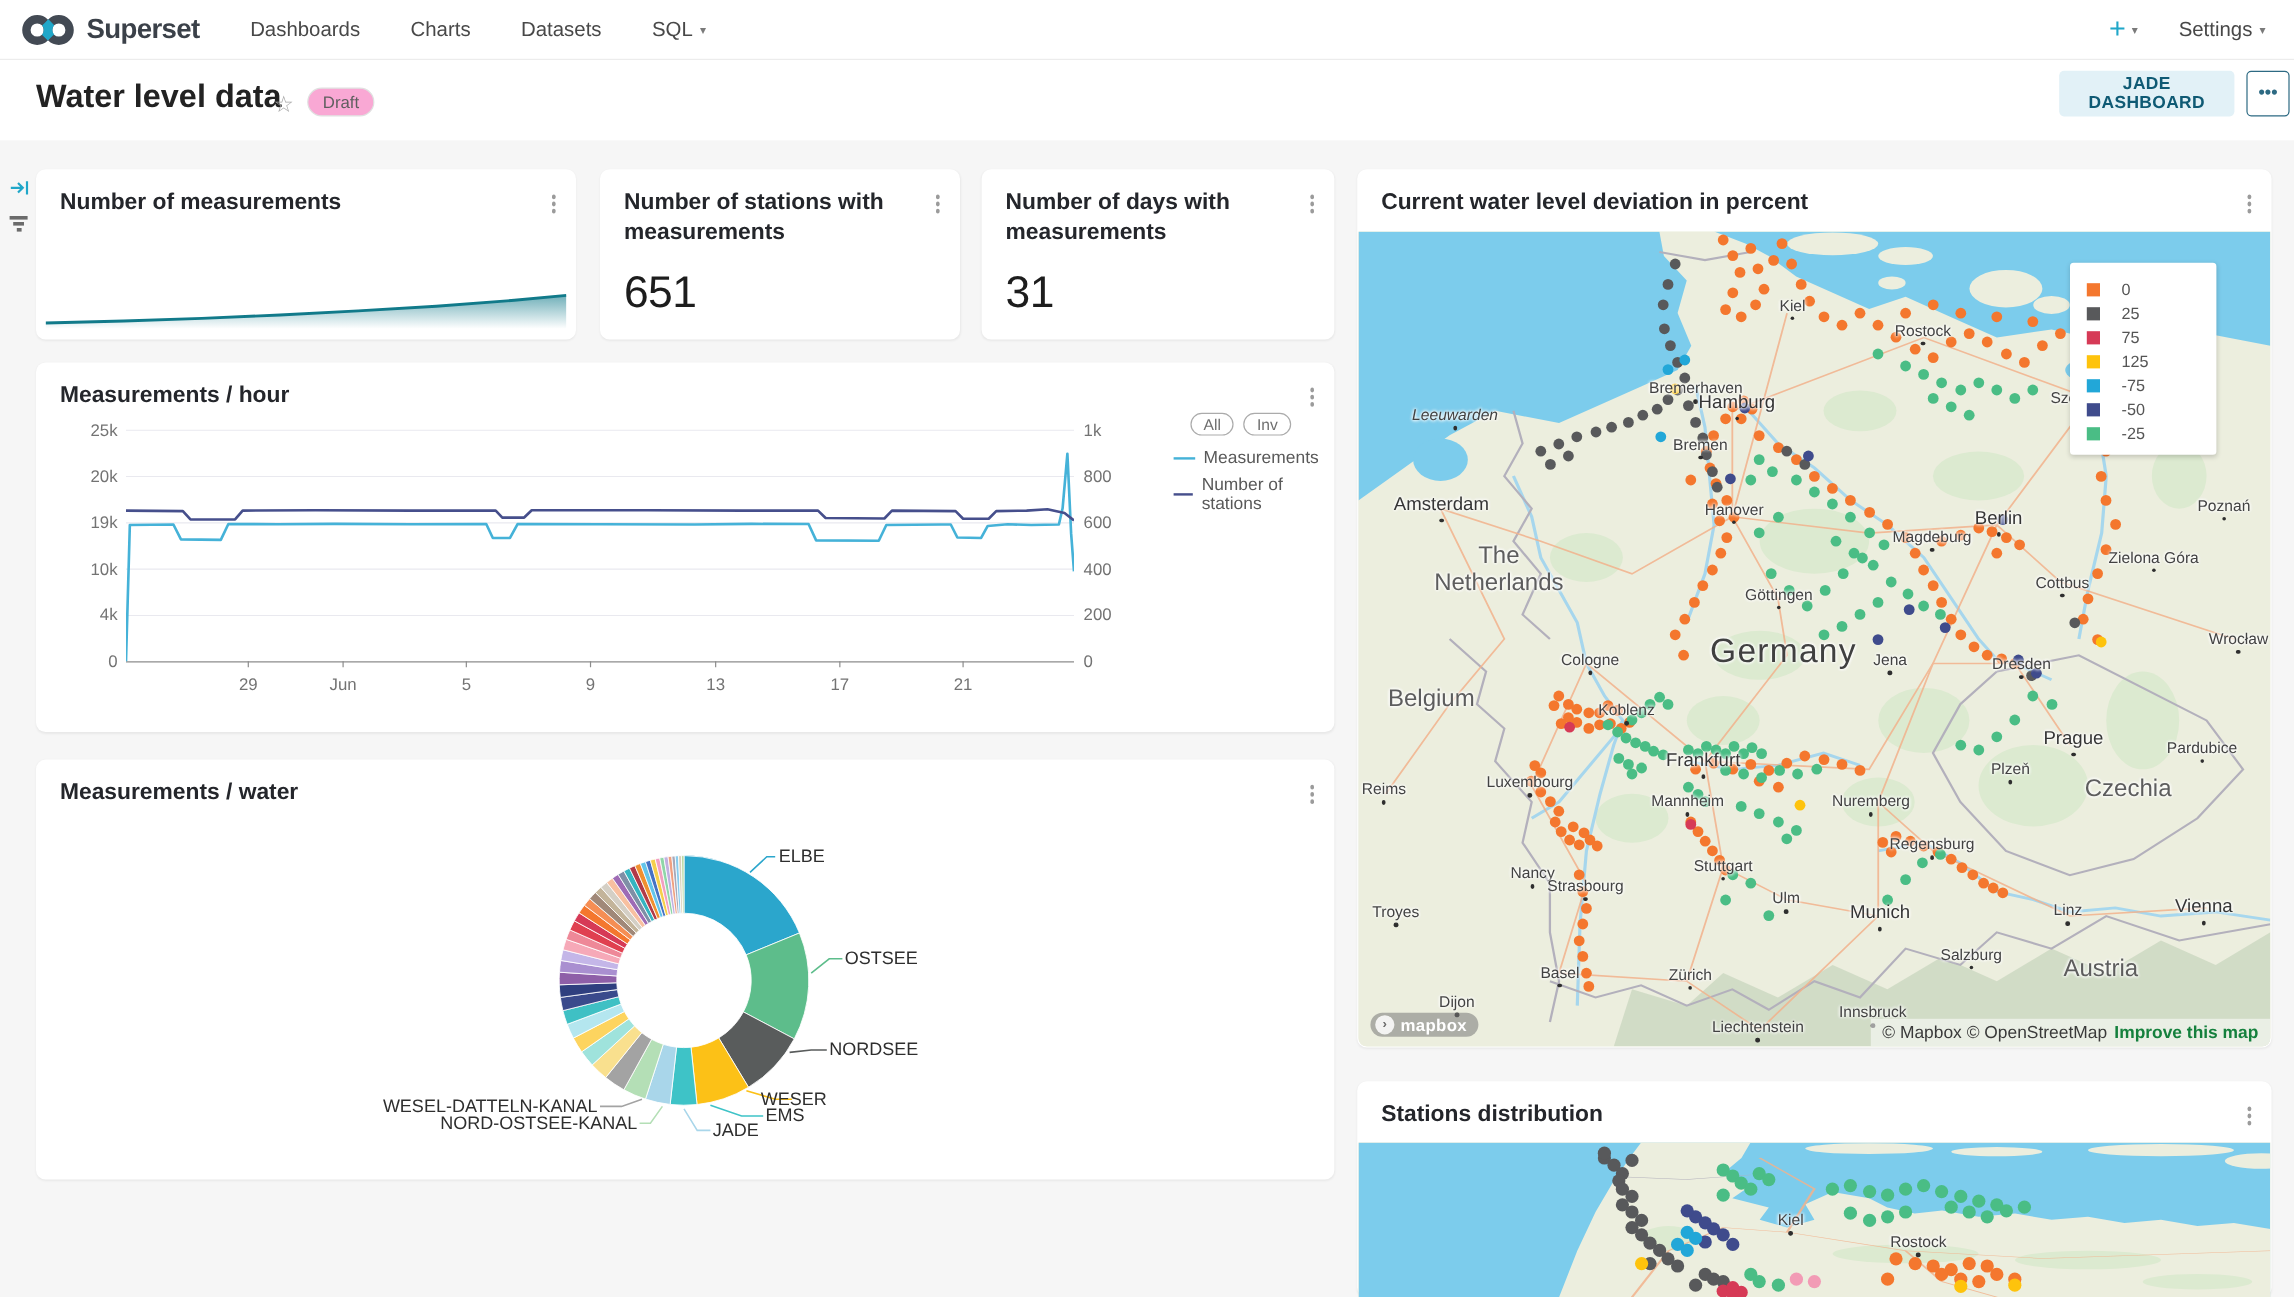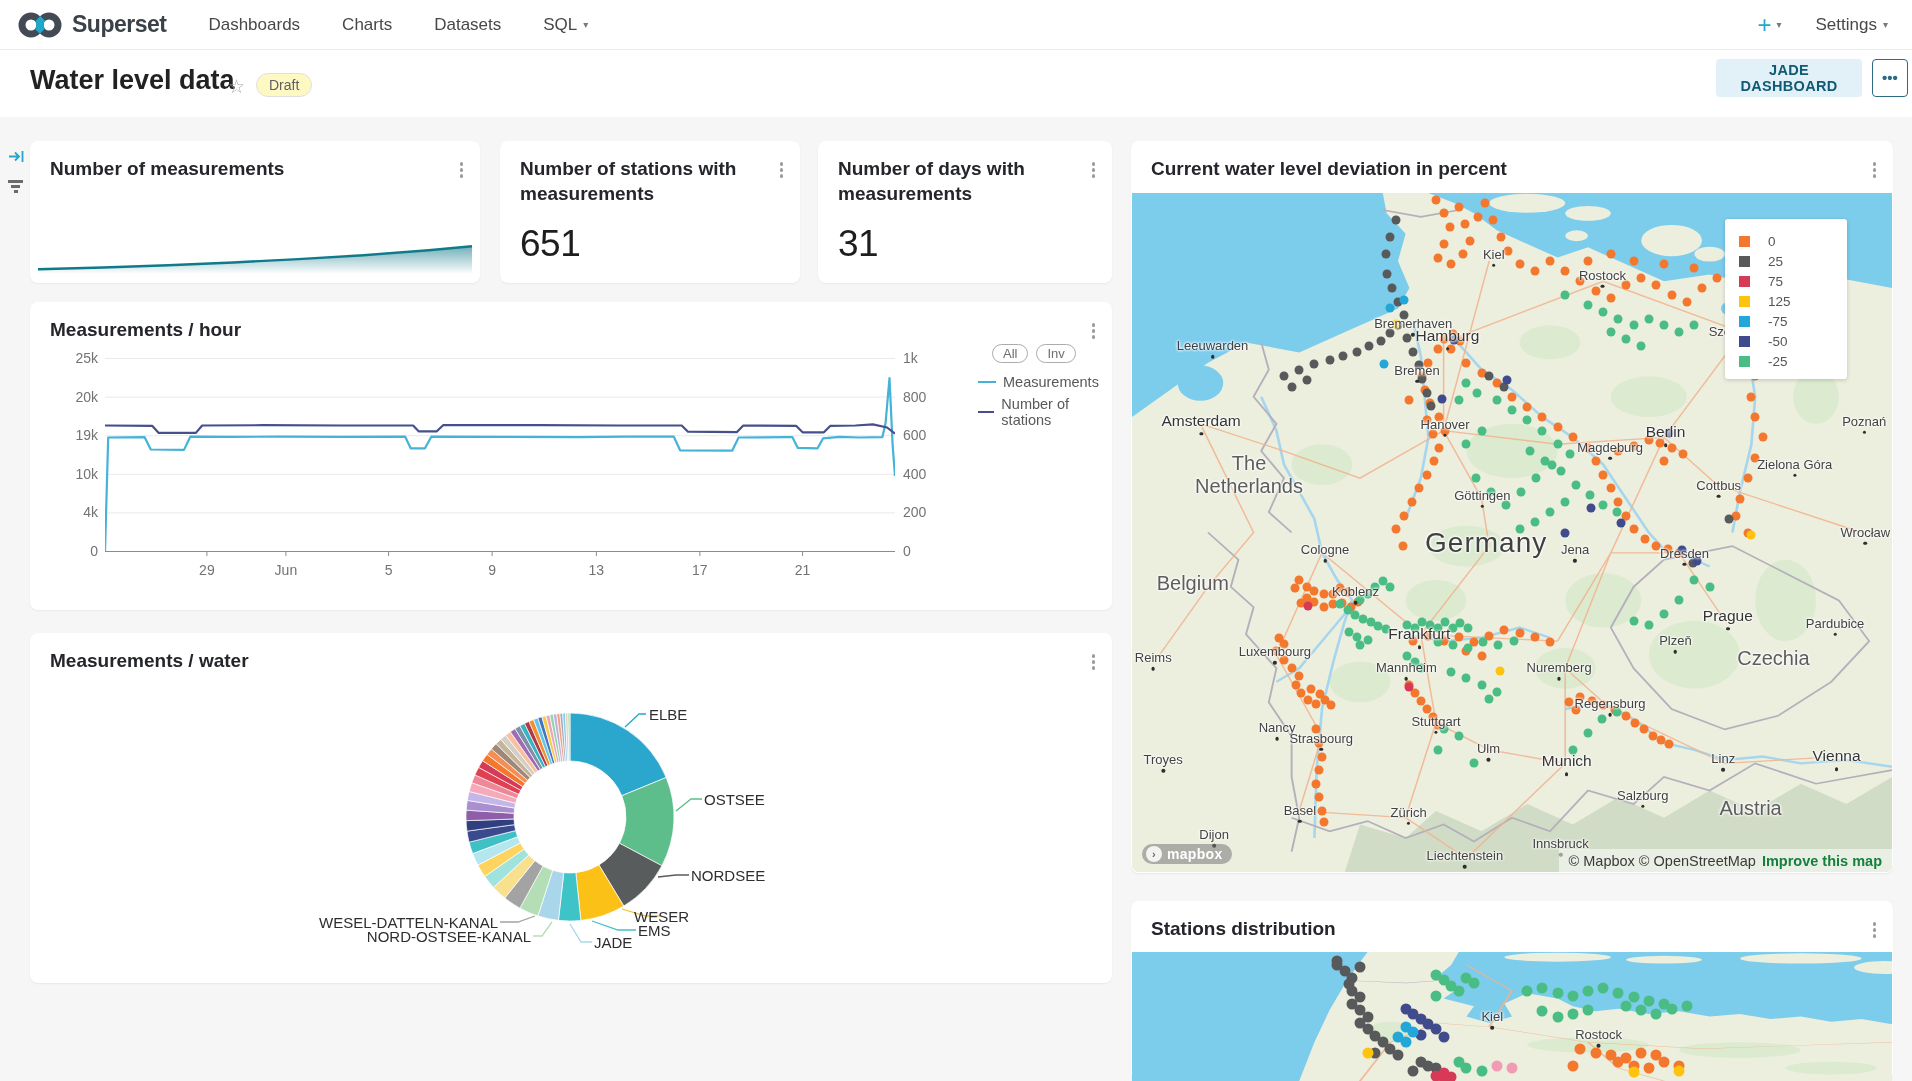--- a/index.html
+++ b/index.html
@@ -11,21 +11,21 @@
   #brand-name{font-size:23px;font-weight:700;color:#3b4149;letter-spacing:-0.5px;}
   .nav-item{font-size:17px;color:#484848;margin-left:42px;cursor:pointer;display:flex;align-items:center;gap:6px;}
   .caret{font-size:10px;color:#7a7a7a;}
   #nav-right{margin-left:auto;display:flex;align-items:center;gap:34px;margin-right:24px;}
   #nav-plus{color:#20a7c9;font-size:24px;font-weight:400;display:flex;align-items:center;gap:5px;cursor:pointer;}
   #nav-settings{font-size:17px;color:#484848;display:flex;align-items:center;gap:6px;cursor:pointer;}
   
   #pagehead{position:absolute;left:0;top:49px;width:1912px;height:68px;background:#fff;z-index:20;}
   #page-title{position:absolute;left:30px;top:16px;font-size:27px;font-weight:700;color:#222;}
   #fav-star{position:absolute;left:228px;top:26px;font-size:19px;color:#a8a8a8;cursor:pointer;}
-  #draft-badge{position:absolute;left:256px;top:24px;font-size:14px;color:#5f5f5f;background:#fef9c3;
+  #draft-badge{position:absolute;left:256px;top:24px;font-size:14px;color:#5f5f5f;background:#f9a8d4;
     border:1px solid #e0e0e0;border-radius:12px;padding:3px 12px;}
   #edit-btn{position:absolute;left:1716px;top:10px;width:146px;height:38px;background:#e2f1f7;border:none;
     border-radius:4px;color:#0f5a74;font-weight:700;font-size:14.5px;letter-spacing:0.3px;cursor:pointer;
     font-family:"Liberation Sans",sans-serif;}
   #more-btn{position:absolute;left:1872px;top:10px;width:36px;height:38px;background:#fff;
     border:1.5px solid #2d6a83;border-radius:4px;color:#2d6a83;font-weight:700;font-size:15px;cursor:pointer;
     line-height:10px;font-family:"Liberation Sans",sans-serif;}
   
   #rail-expand{position:absolute;left:8px;top:148px;cursor:pointer;}
   #rail-filter{position:absolute;left:8px;top:180px;cursor:pointer;display:flex;flex-direction:column;align-items:center;gap:2.5px;}
@@ -669,34 +669,34 @@
         <div class="map-dot" style="left: 48.4%; top: 70.4%; background: rgb(254, 195, 12);"></div>
         <div class="map-dot" style="left: 81.4%; top: 50.4%; background: rgb(254, 195, 12);"></div>
         <div class="map-dot" style="left: 23.2%; top: 60.8%; background: rgb(214, 58, 86);"></div>
         <div class="map-dot" style="left: 36.4%; top: 72.8%; background: rgb(214, 58, 86);"></div>
         <div class="map-dot" style="left: 34%; top: 17%; background: rgb(34, 167, 216);"></div>
         <div class="map-dot" style="left: 35.8%; top: 15.8%; background: rgb(34, 167, 216);"></div>
         <div class="map-dot" style="left: 89.8%; top: 20.2%; background: rgb(34, 167, 216);"></div>
         <div class="map-dot" style="left: 33.2%; top: 25.2%; background: rgb(34, 167, 216);"></div>
       </div>
     <div id="map1-cities">
-        <div class="city city" style="left: 10.6%; top: 22.9%;">Leeuwarden<div class="cdot"></div></div>
+        <div class="city city" style="left: 10.6%; top: 22.9%; font-style: italic;">Leeuwarden<div class="cdot"></div></div>
         <div class="city metro" style="left: 9.1%; top: 34%;">Amsterdam<div class="cdot"></div></div>
         <div class="city country" style="left: 15.4%; top: 41.5%;">The
 Netherlands</div>
         <div class="city city" style="left: 37%; top: 19.6%;">Bremerhaven<div class="cdot"></div></div>
         <div class="city city" style="left: 47.6%; top: 9.4%;">Kiel<div class="cdot"></div></div>
         <div class="city metro" style="left: 41.5%; top: 21.5%;">Hamburg<div class="cdot"></div></div>
         <div class="city city" style="left: 37.5%; top: 26.5%;">Bremen<div class="cdot"></div></div>
         <div class="city city" style="left: 61.9%; top: 12.5%;">Rostock<div class="cdot"></div></div>
         <div class="city city" style="left: 79.3%; top: 20.8%;">Szczecin<div class="cdot"></div></div>
         <div class="city city" style="left: 41.2%; top: 34.4%;">Hanover<div class="cdot"></div></div>
         <div class="city metro" style="left: 70.2%; top: 35.7%;">Berlin<div class="cdot"></div></div>
         <div class="city city" style="left: 62.9%; top: 37.8%;">Magdeburg<div class="cdot"></div></div>
-        <div class="city city" style="left: 94.9%; top: 34%; margin-left: 11px;">Poznań<div class="cdot"></div></div>
+        <div class="city city" style="left: 94.9%; top: 34%;">Poznań<div class="cdot"></div></div>
         <div class="city city" style="left: 87.2%; top: 40.3%;">Zielona Góra<div class="cdot"></div></div>
         <div class="city city" style="left: 77.2%; top: 43.4%;">Cottbus<div class="cdot"></div></div>
         <div class="city city" style="left: 46.1%; top: 44.9%;">Göttingen<div class="cdot"></div></div>
         <div class="city city" style="left: 96.5%; top: 50.3%;">Wrocław<div class="cdot"></div></div>
         <div class="city big" style="left: 46.6%; top: 51.5%;">Germany</div>
         <div class="city city" style="left: 25.4%; top: 52.9%;">Cologne<div class="cdot"></div></div>
         <div class="city city" style="left: 58.3%; top: 52.9%;">Jena<div class="cdot"></div></div>
         <div class="city city" style="left: 72.7%; top: 53.4%;">Dresden<div class="cdot"></div></div>
         <div class="city country" style="left: 8%; top: 57.5%;">Belgium</div>
         <div class="city city" style="left: 29.4%; top: 59.1%;">Koblenz<div class="cdot"></div></div>

